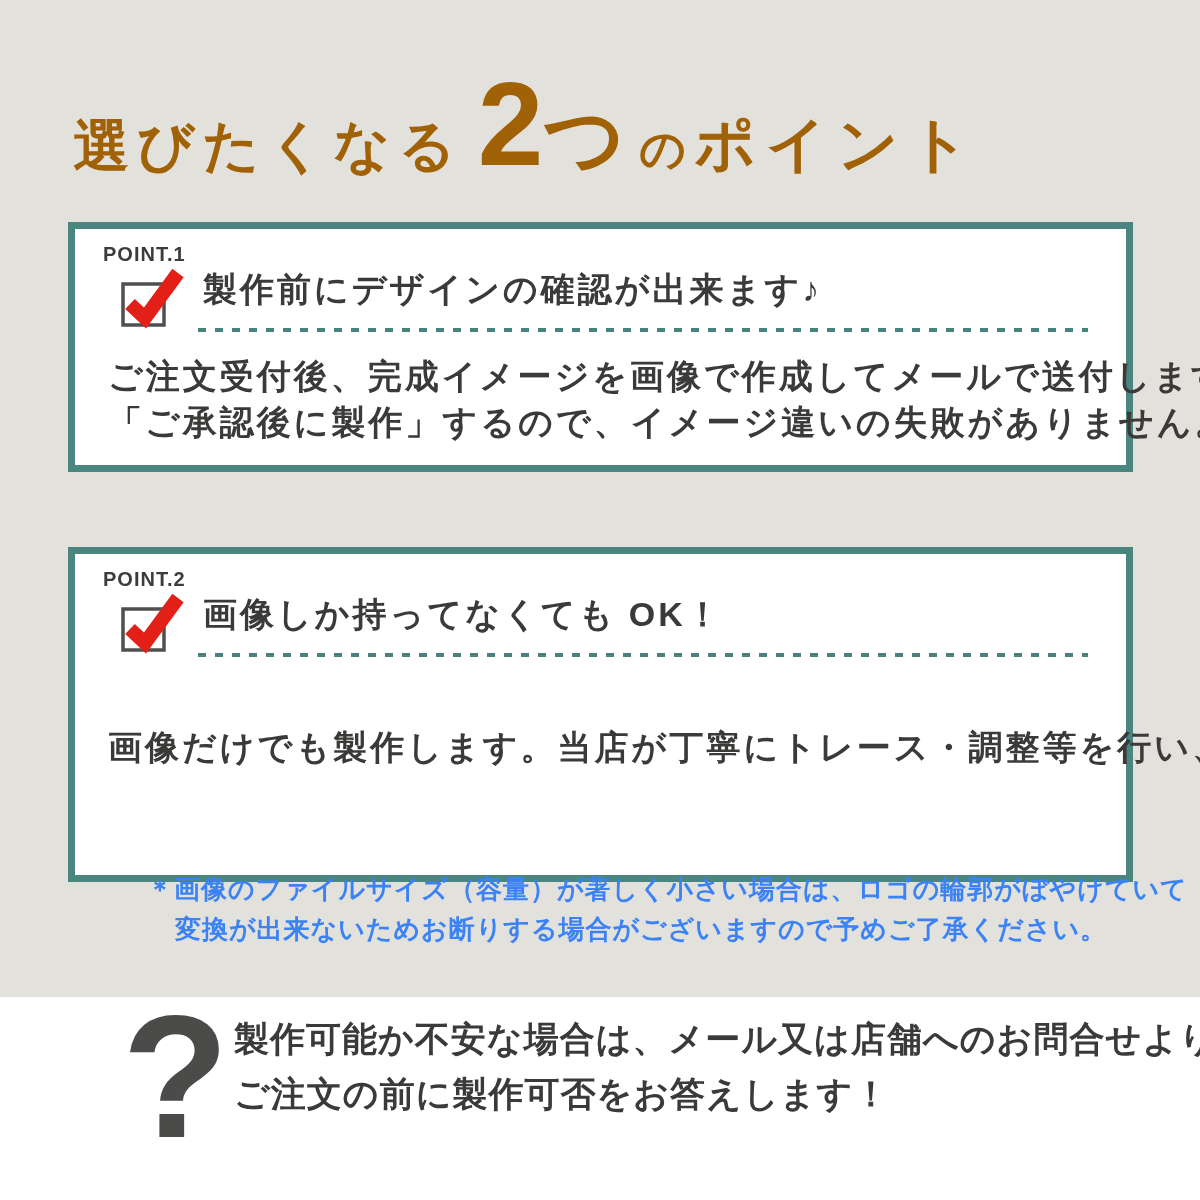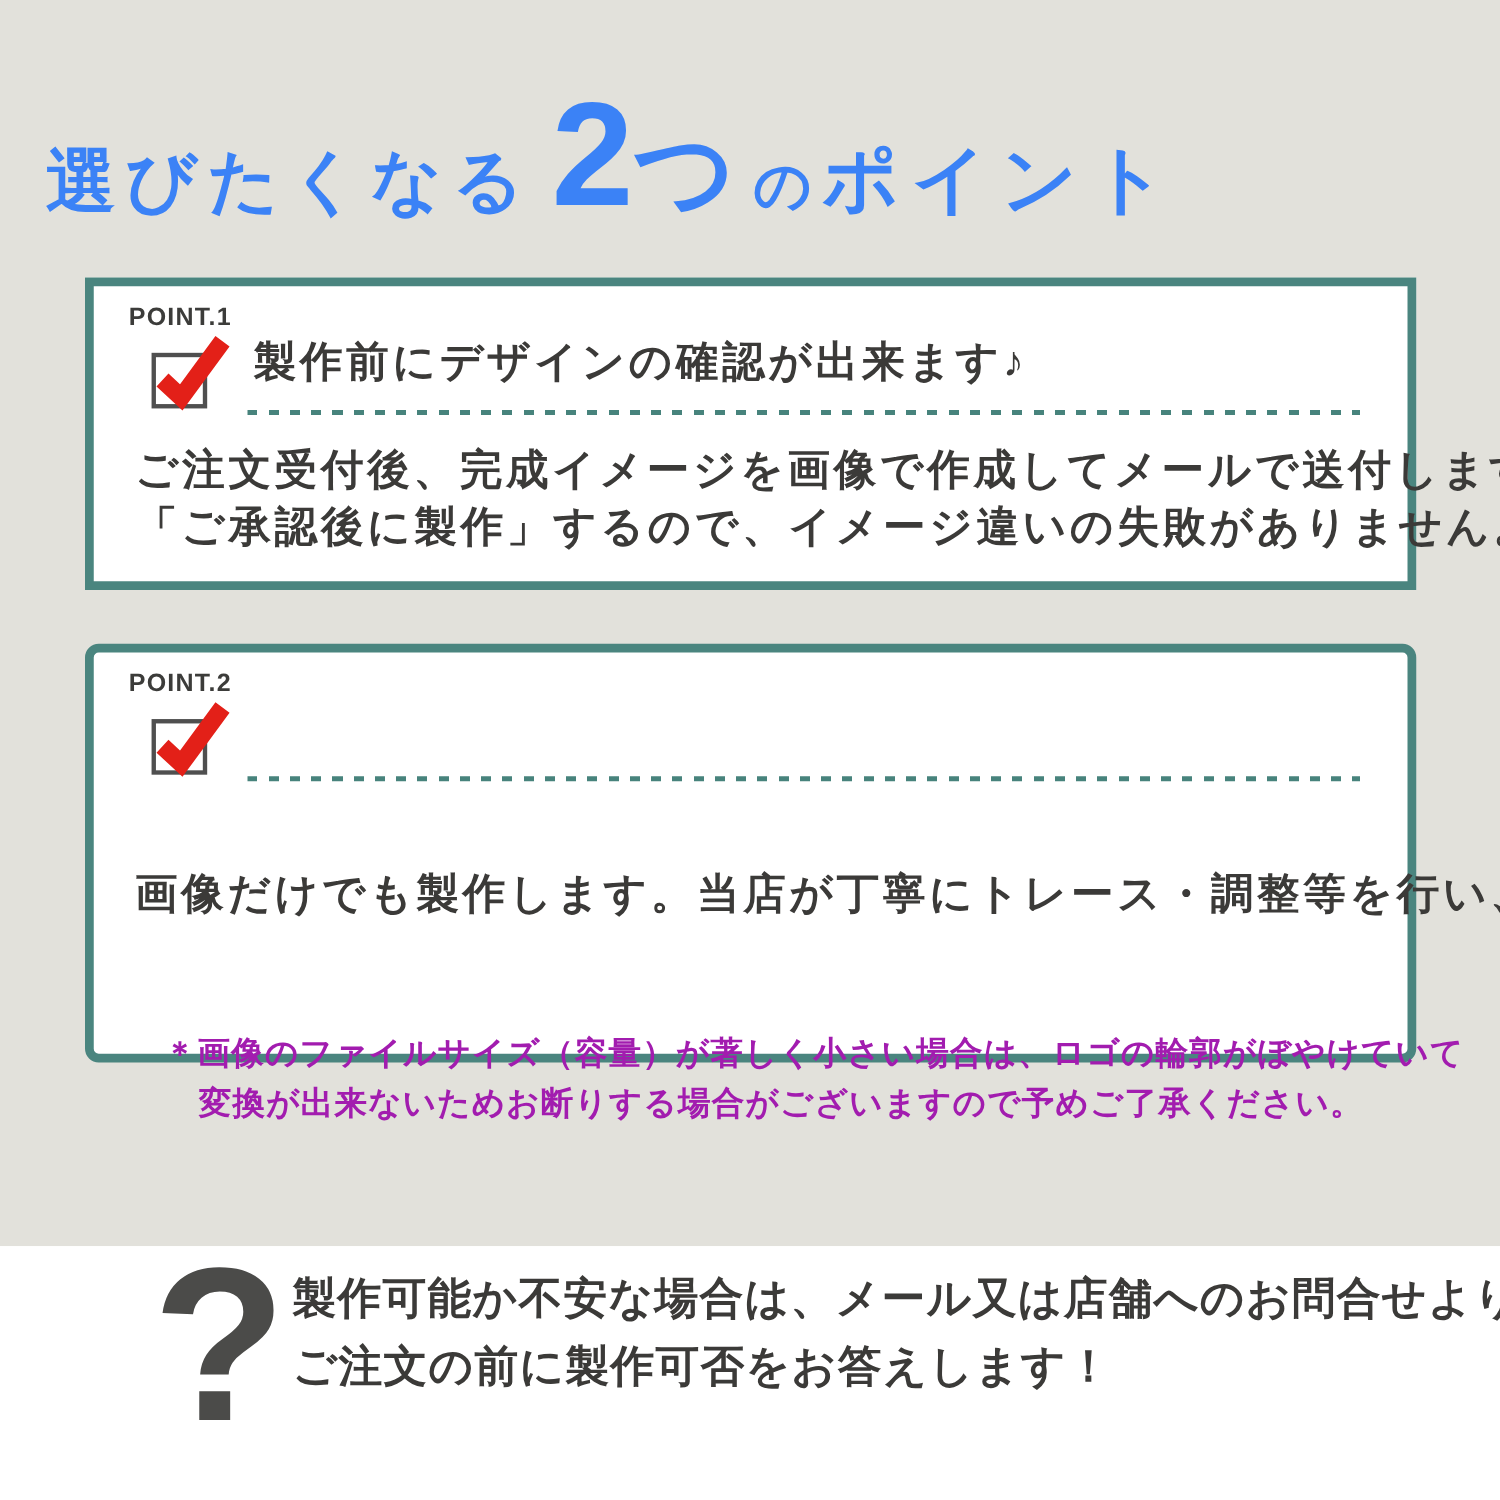--- a/index.html
+++ b/index.html
@@ -6,60 +6,60 @@
   #canvas{
     position:relative;width:1200px;height:1200px;overflow:hidden;
     background:#ffffff;
     font-family:"Liberation Sans","DejaVu Sans",sans-serif;
     color:#3b3a38;
   }
   .top-bg{position:absolute;left:0;top:0;width:1200px;height:997px;background:#e2e1db;}
 
   
   .title{
-    position:absolute;left:0;top:56px;width:980px;text-align:center;
-    font-weight:bold;color:#3b82f6;white-space:nowrap;
+    position:absolute;left:0;top:56px;width:980px;text-align:right;
+    font-weight:bold;color:#a16207;white-space:nowrap;
   }
   .title span{display:inline-block;vertical-align:baseline;}
   .t-prefix{font-size:56px;letter-spacing:8px;}
   .t-big-num{font-size:118px;margin-left:14px;letter-spacing:0;}
   .t-big-counter{font-size:80px;letter-spacing:0;}
   .t-particle{font-size:46px;margin:0 8px 0 14px;}
   .t-suffix{font-size:60px;letter-spacing:10px;}
 
   
   .point-box{
     position:absolute;left:68px;width:1065px;box-sizing:border-box;
     background:#ffffff;border:7px solid #4a857f;
   }
   .box-1{top:222px;height:250px;}
-  .box-2{top:515px;height:335px;border-radius:11px;}
+  .box-2{top:547px;height:335px;}
   .point-label{
     position:absolute;left:28px;top:14px;
     font-size:20px;font-weight:bold;letter-spacing:1px;color:#3c3c3a;
   }
   .checkbox{position:absolute;left:44px;top:36px;width:66px;height:64px;}
   .heading{
     position:absolute;left:128px;top:38px;margin:0;
     font-size:34px;font-weight:bold;letter-spacing:3px;color:#3b3a38;white-space:nowrap;
   }
   .dotted-underline{
     position:absolute;left:123px;top:99px;width:890px;height:4px;
     background:repeating-linear-gradient(90deg,#47837c 0,#47837c 8px,transparent 8px,transparent 17px);
   }
   .body-text{
     position:absolute;left:33px;top:124px;margin:0;
     font-size:34px;line-height:46px;font-weight:600;letter-spacing:3px;
     color:#3b3a38;white-space:nowrap;
   }
   .note-text{
-    position:absolute;left:56px;top:300px;margin:0;
+    position:absolute;left:56px;top:300px;margin:16px;
     font-size:26px;line-height:40px;font-weight:600;letter-spacing:1px;
-    color:#a21caf;white-space:nowrap;
-    padding-left:28px;text-indent:-28px;
+    color:#3b82f6;white-space:nowrap;
+    padding-left:28px;text-indent:-28px;font-family:Liberation Serif, serif;
   }
 
   
   .footer{position:absolute;left:0;top:997px;width:1200px;height:203px;background:#ffffff;}
   .qmark{
     position:absolute;left:122px;top:-8px;
     font-size:175px;font-weight:bold;color:#4b4b49;line-height:1;
   }
   .footer-text{
     position:absolute;left:234px;top:14px;margin:0;
@@ -95,20 +95,21 @@
   </section>
 
   <section class="point-box box-2">
     <div class="point-label">POINT.2</div>
 
     <svg class="checkbox" viewBox="0 0 66 64" aria-hidden="true">
       <rect x="4" y="19" width="41" height="41" fill="#ffffff" stroke="#4f4f4f" stroke-width="3.5"></rect>
       <path d="M11 39 L26 53 L59 8" fill="none" stroke="#e32018" stroke-width="14" stroke-linecap="butt" stroke-linejoin="miter"></path>
     </svg>
 
+    <h2 class="heading">画像しか持ってなくても OK！</h2>
     <div class="dotted-underline"></div>
 
     <p class="body-text"><br>
       <span>画像だけでも製作します。当店が丁寧にトレース・調整等を行い、</span><br>
       </p>
 
     <p class="note-text"><span>＊画像のファイルサイズ（容量）が著しく小さい場合は、ロゴの輪郭がぼやけていて</span><br>
       <span>変換が出来ないためお断りする場合がございますので予めご了承ください。</span></p>
   </section>
 

